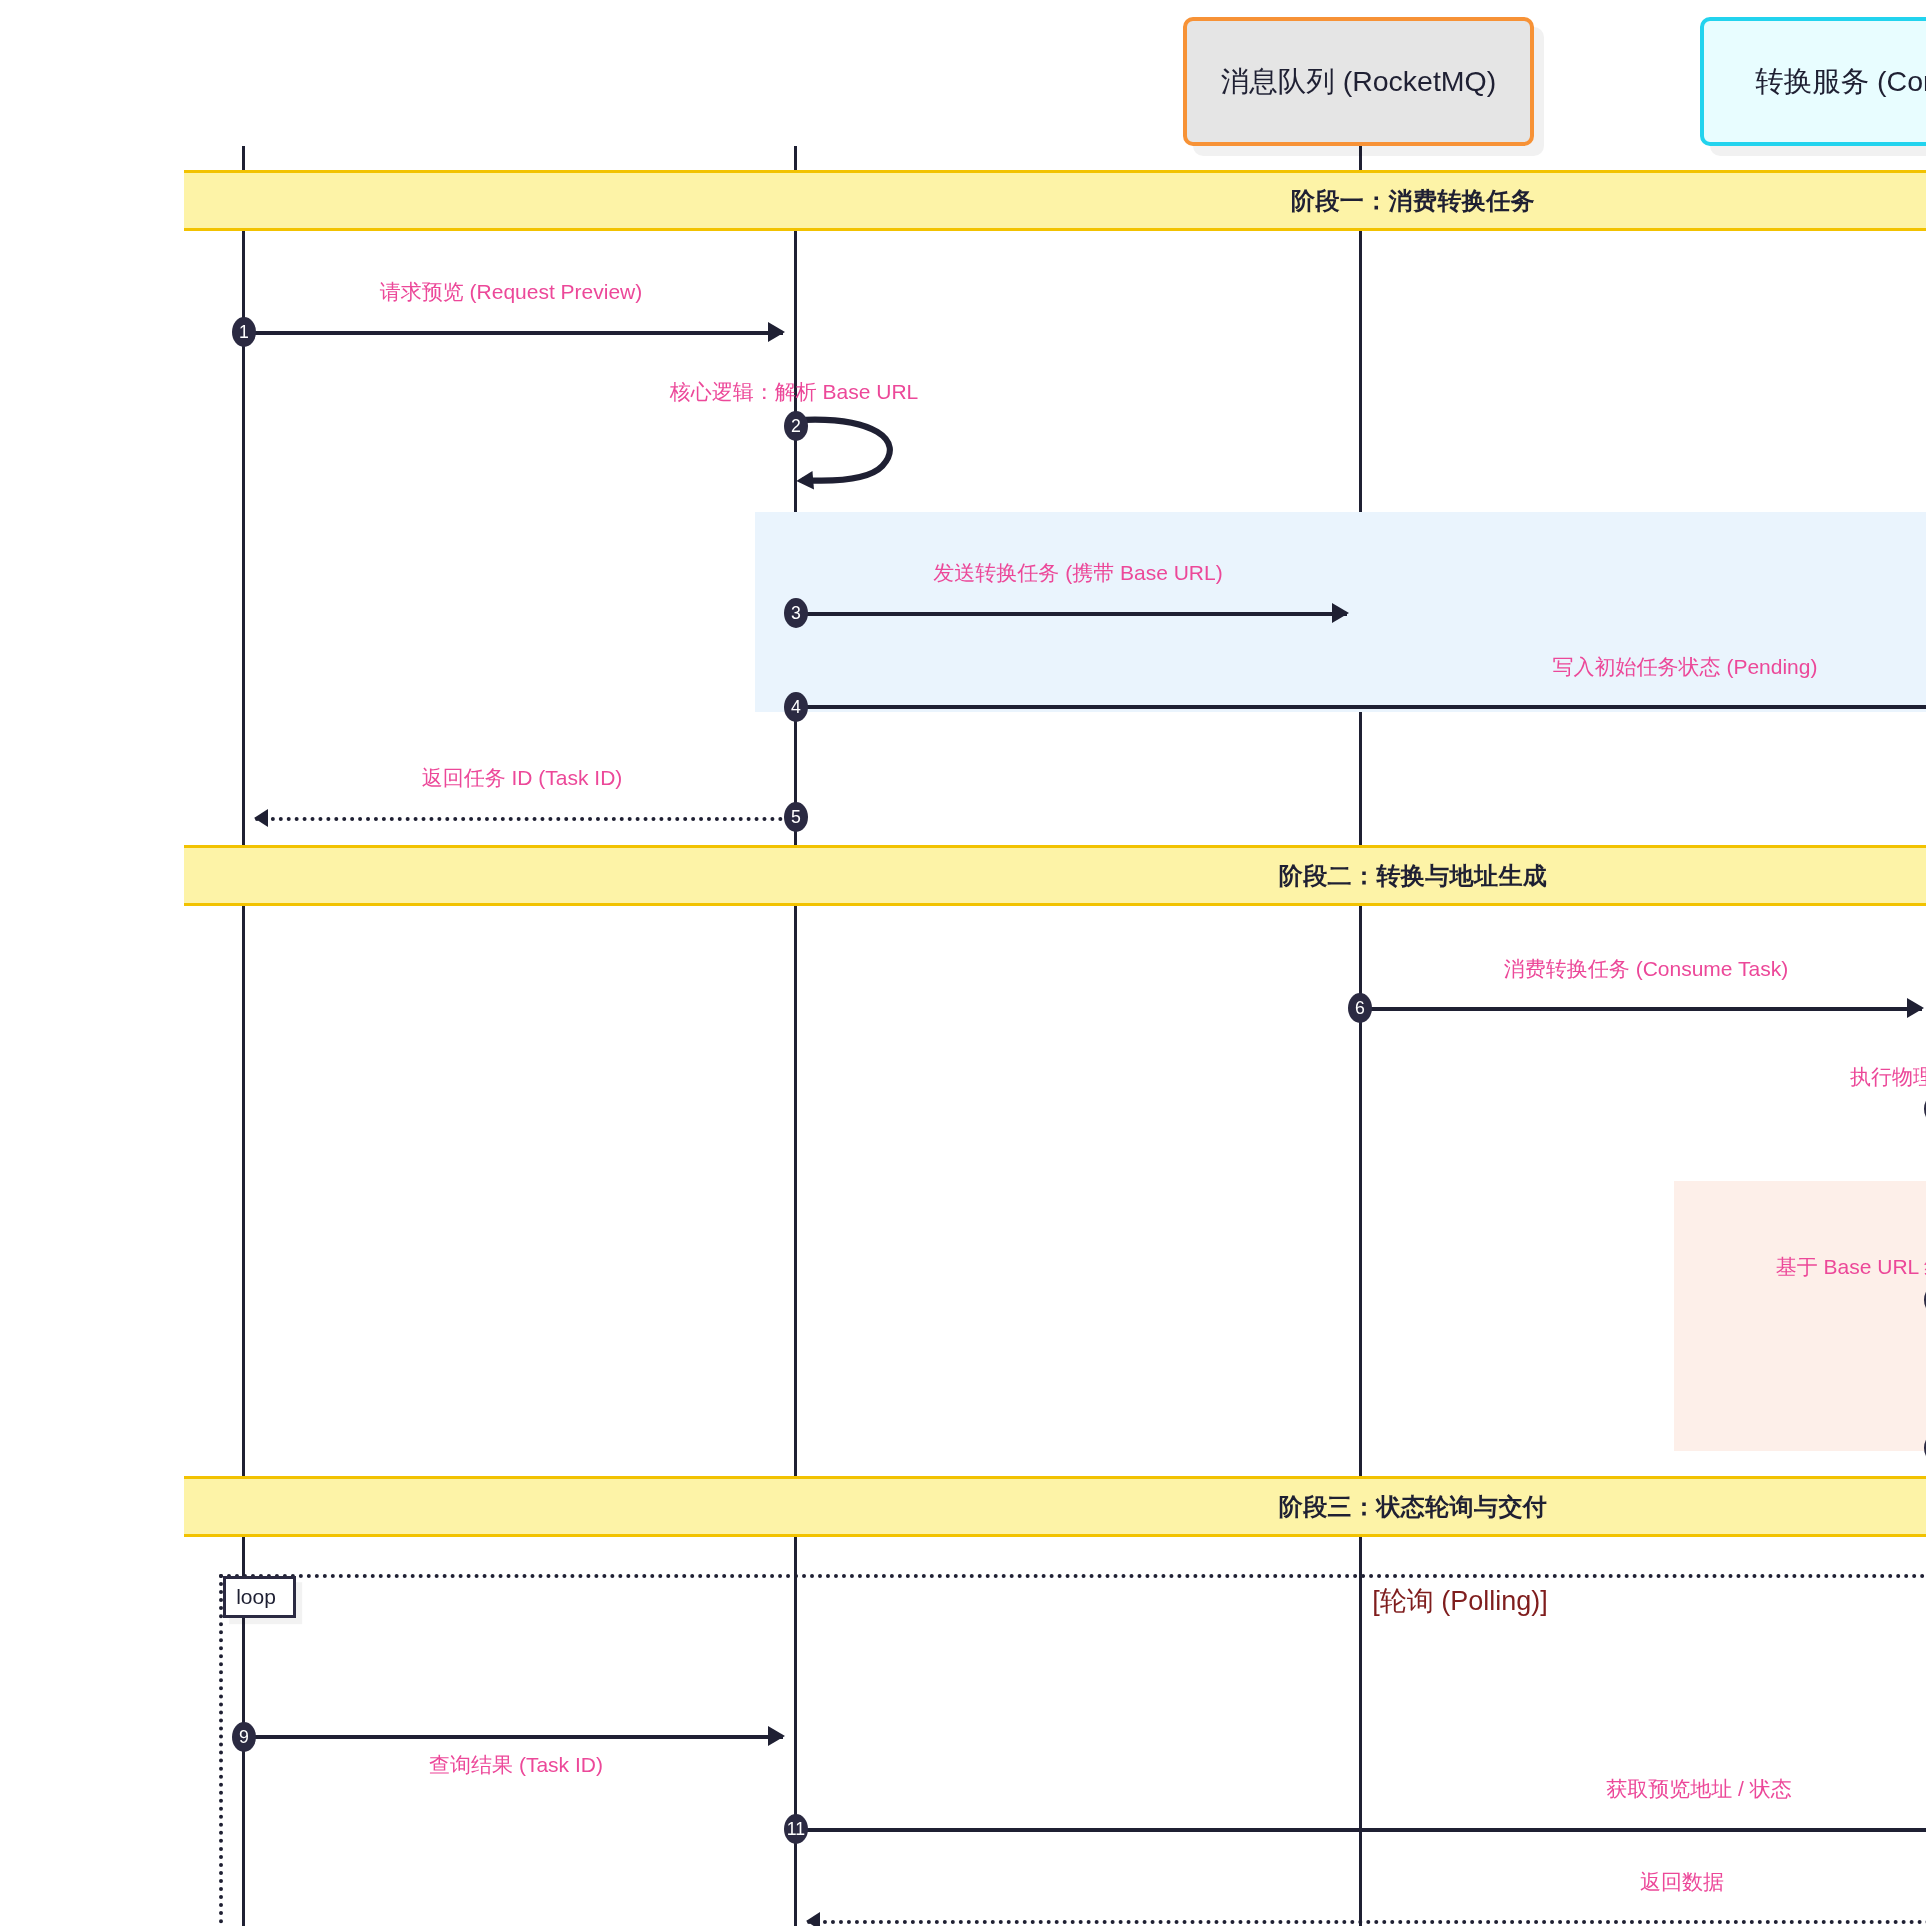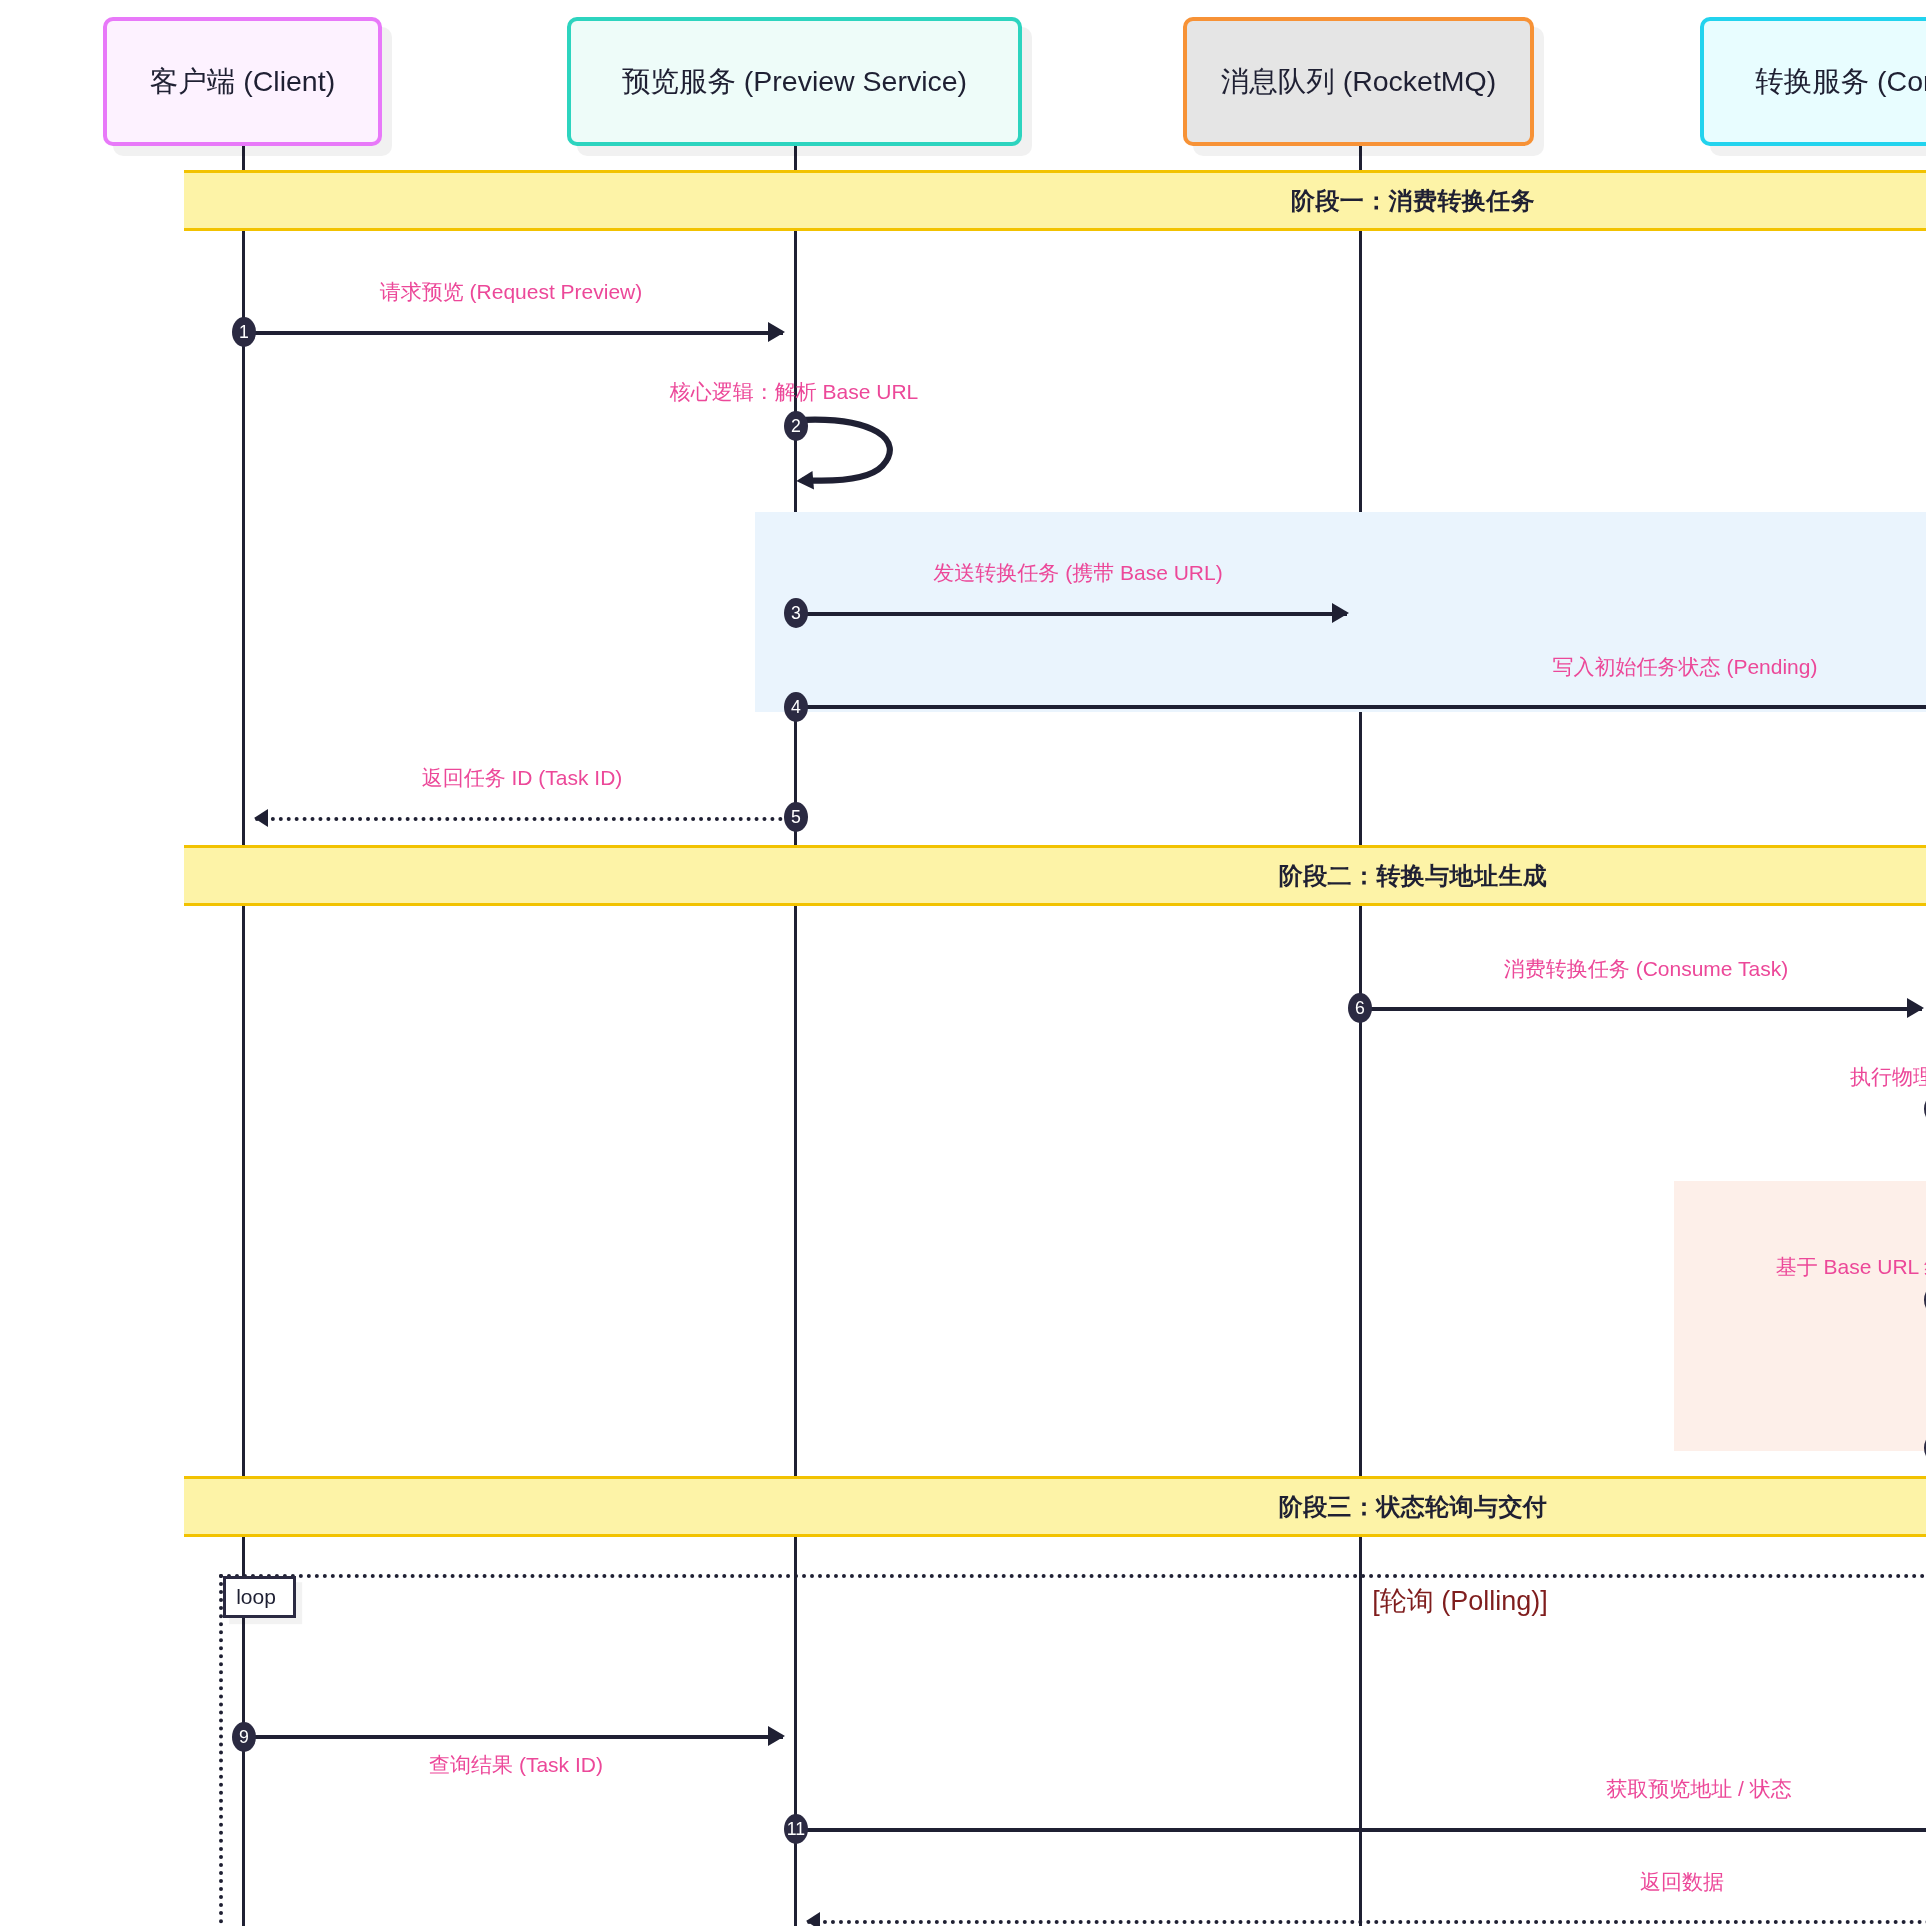--- a/index.html
+++ b/index.html
@@ -126,26 +126,20 @@
 
 <div id="stage">
 
   <div class="lifeline" style="left:242px;  top:146px; height:1927px;"></div>
   <div class="lifeline" style="left:794px; top:146px; height:1927px;"></div>
   <div class="lifeline" style="left:1359px; top:146px; height:1927px;"></div>
 
   <div class="hlrect" style="left:755px; top:512px; width:2022px; height:200px; background:#eaf4fd;"></div>
   <div class="hlrect" style="left:1674px; top:1181px; width:952px; height:270px; background:#fdefe9;"></div>
 
-  <div class="actor" style="left:103px; top:17px; width:279px; height:129px; border-color:#e879f9; background:#fdf2ff;">
-    <span>客户端 (Client)</span>
-  </div>
-  <div class="actor" style="left:567px; top:17px; width:455px; height:129px; border-color:#2dd4bf; background:#eefcf9;">
-    <span>预览服务 (Preview Service)</span>
-  </div>
   <div class="actor" style="left:1183px; top:17px; width:351px; height:129px; border-color:#f79236; background:#e5e5e5;">
     <span>消息队列 (RocketMQ)</span>
   </div>
   <div class="actor" style="left:1700px; top:17px; width:454px; height:129px; border-color:#22d3ee; background:#e8fdff;">
     <span>转换服务 (Convert Service)</span>
   </div>
 
   <div class="phase" style="left:184px; top:170px; width:2458px; height:61px;">
     <span>阶段一：消费转换任务</span>
   </div>

